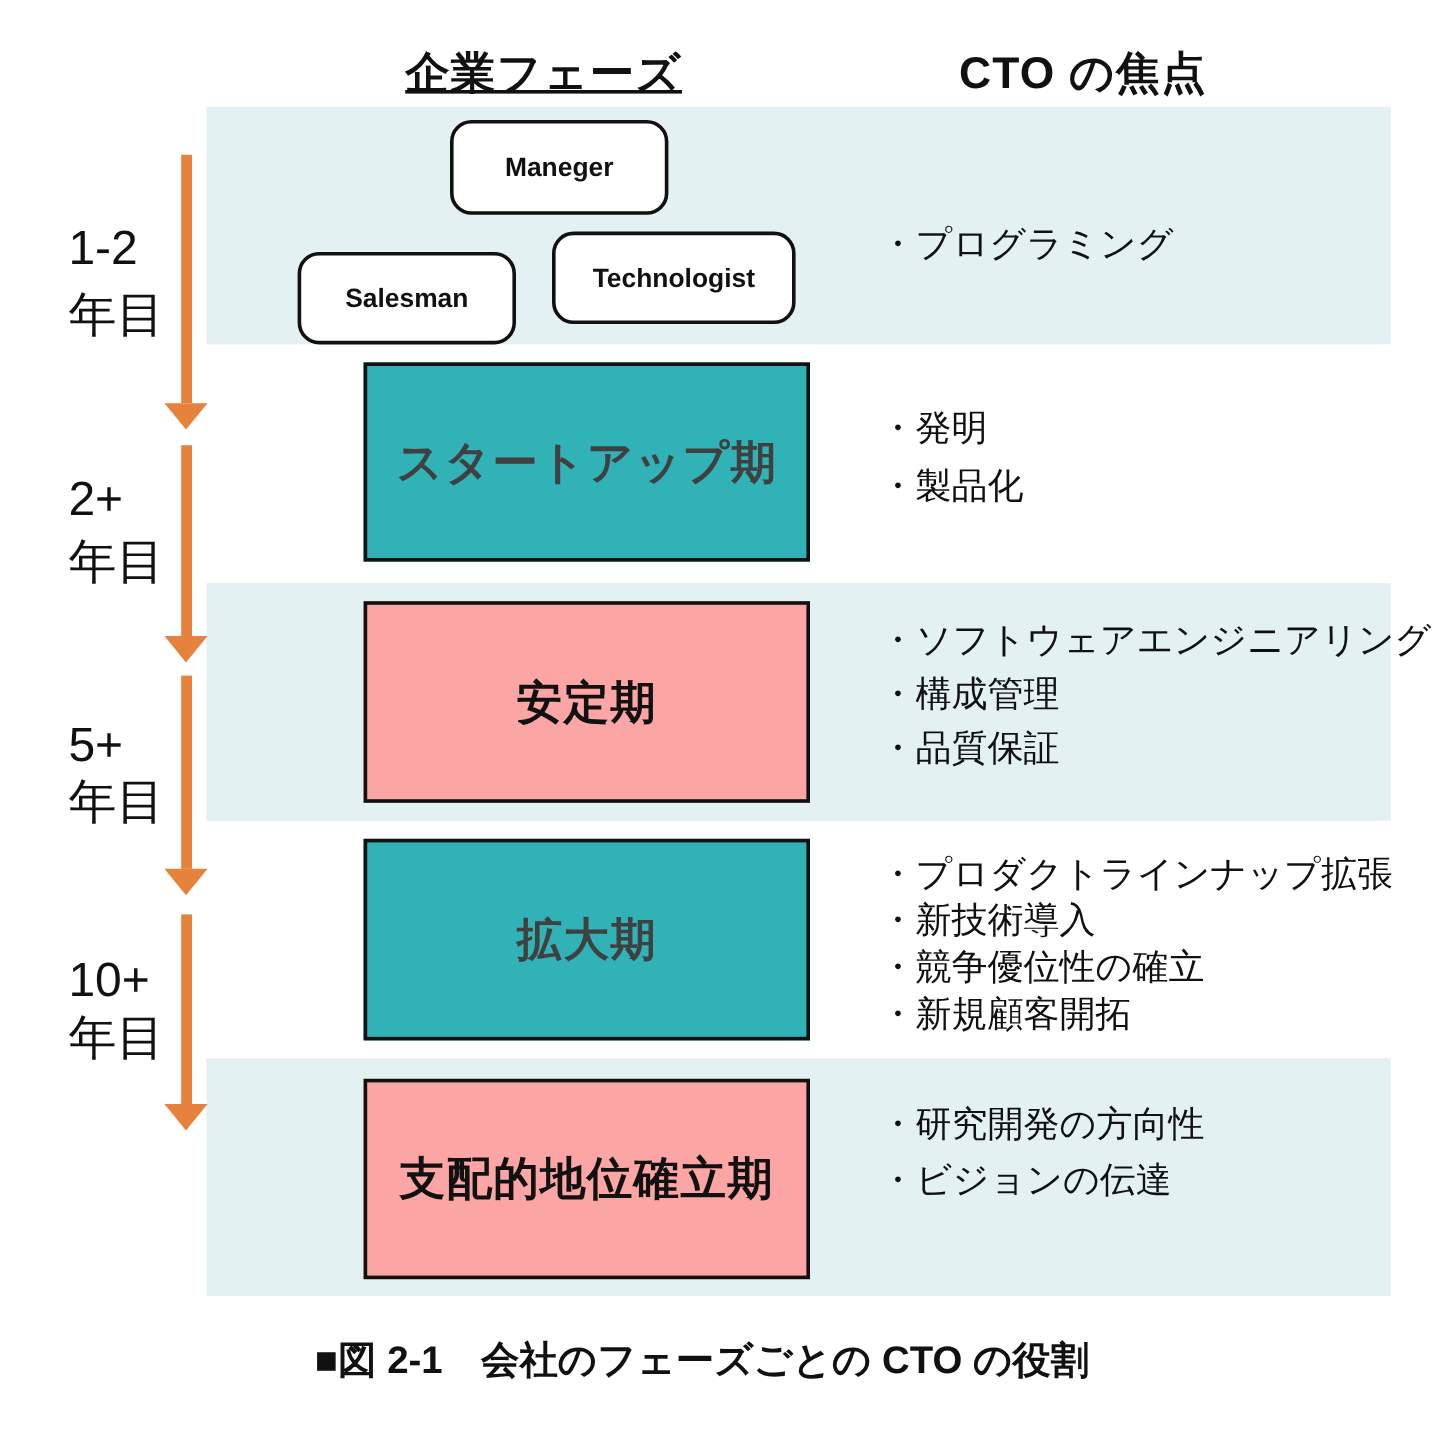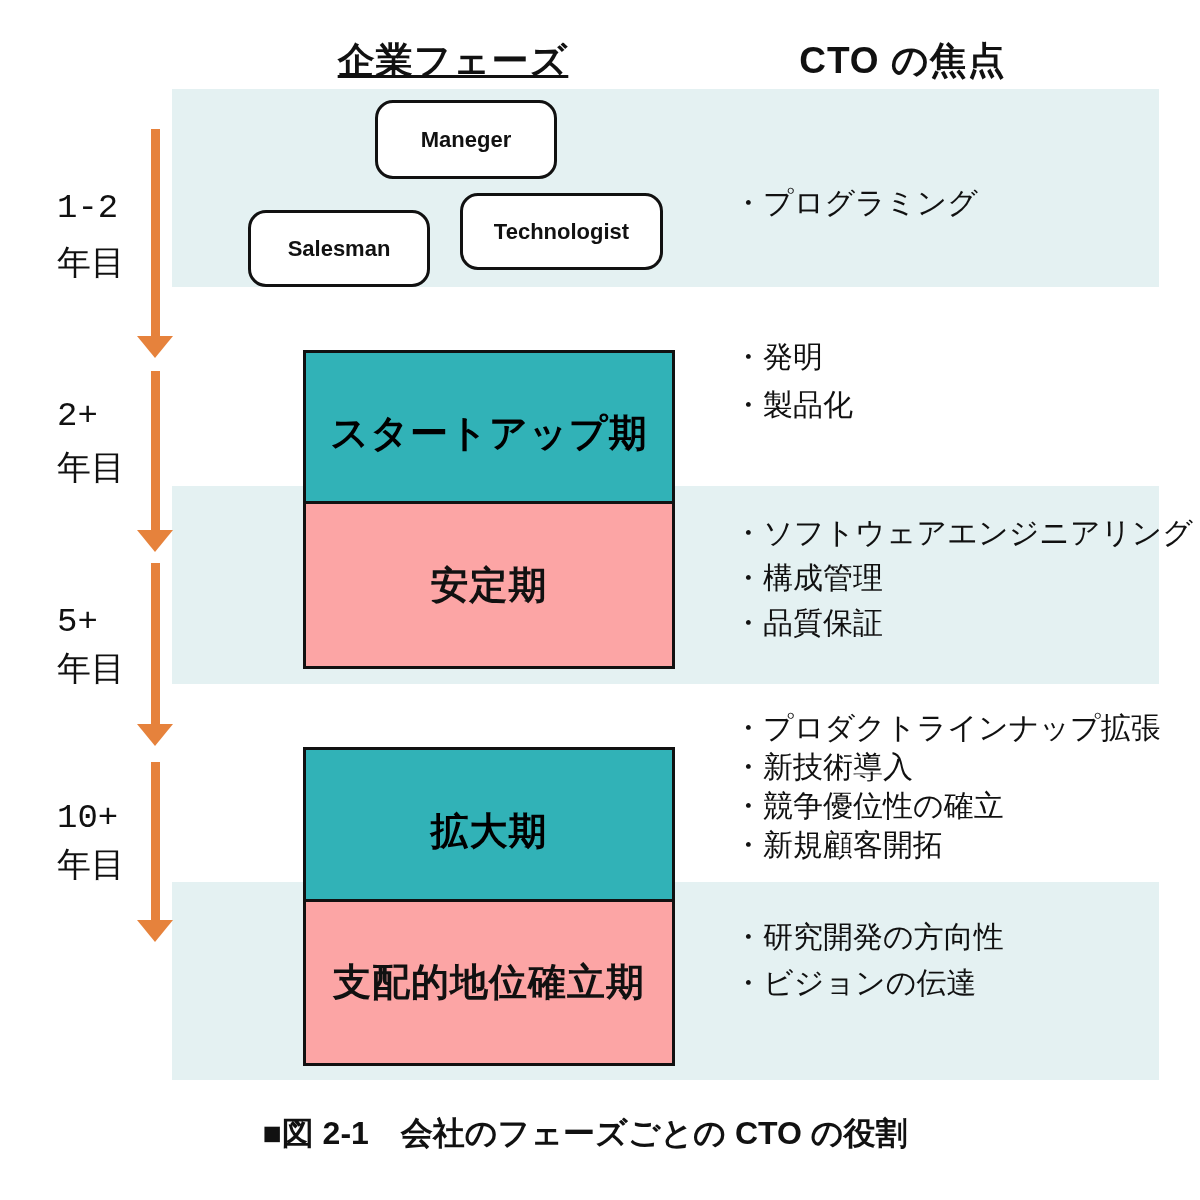--- a/index.html
+++ b/index.html
@@ -21,21 +21,21 @@
 
   
   .band{
     left:172px;width:987px;height:198px;
     background:#e4f1f2;
   }
 
   
   .yr{
     left:57px;width:110px;
-    font-size:34px;font-weight:500;font-family:Liberation Mono, monospace;
+    font-size:40px;font-weight:500;
   }
   .yr div{height:var(--lh);display:flex;align-items:center;}
 
   
   .arrow-line{
     left:151px;width:9px;background:#e6823c;
   }
   .arrow-head{
     left:137px;width:0;height:0;
     border-left:18px solid transparent;
@@ -51,21 +51,21 @@
     font-size:22px;font-weight:600;white-space:nowrap;
   }
 
   
   .phasebox{
     left:303px;width:372px;
     border:3px solid #111111;box-sizing:border-box;
     display:flex;align-items:center;justify-content:center;
     font-size:38px;font-weight:600;letter-spacing:1px;white-space:nowrap;
   }
-  .phasebox.teal{background:#31b2b7;color:#000000;margin-top:48px;}
+  .phasebox.teal{background:#31b2b7;color:#404040;}
   .phasebox.white{background:#fca5a5;color:#111111;}
 
   
   .focus{
     left:733px;width:440px;
     font-size:30px;font-weight:500;
   }
   .focus div{height:var(--lh);display:flex;align-items:center;white-space:nowrap;}
 
   .caption{

